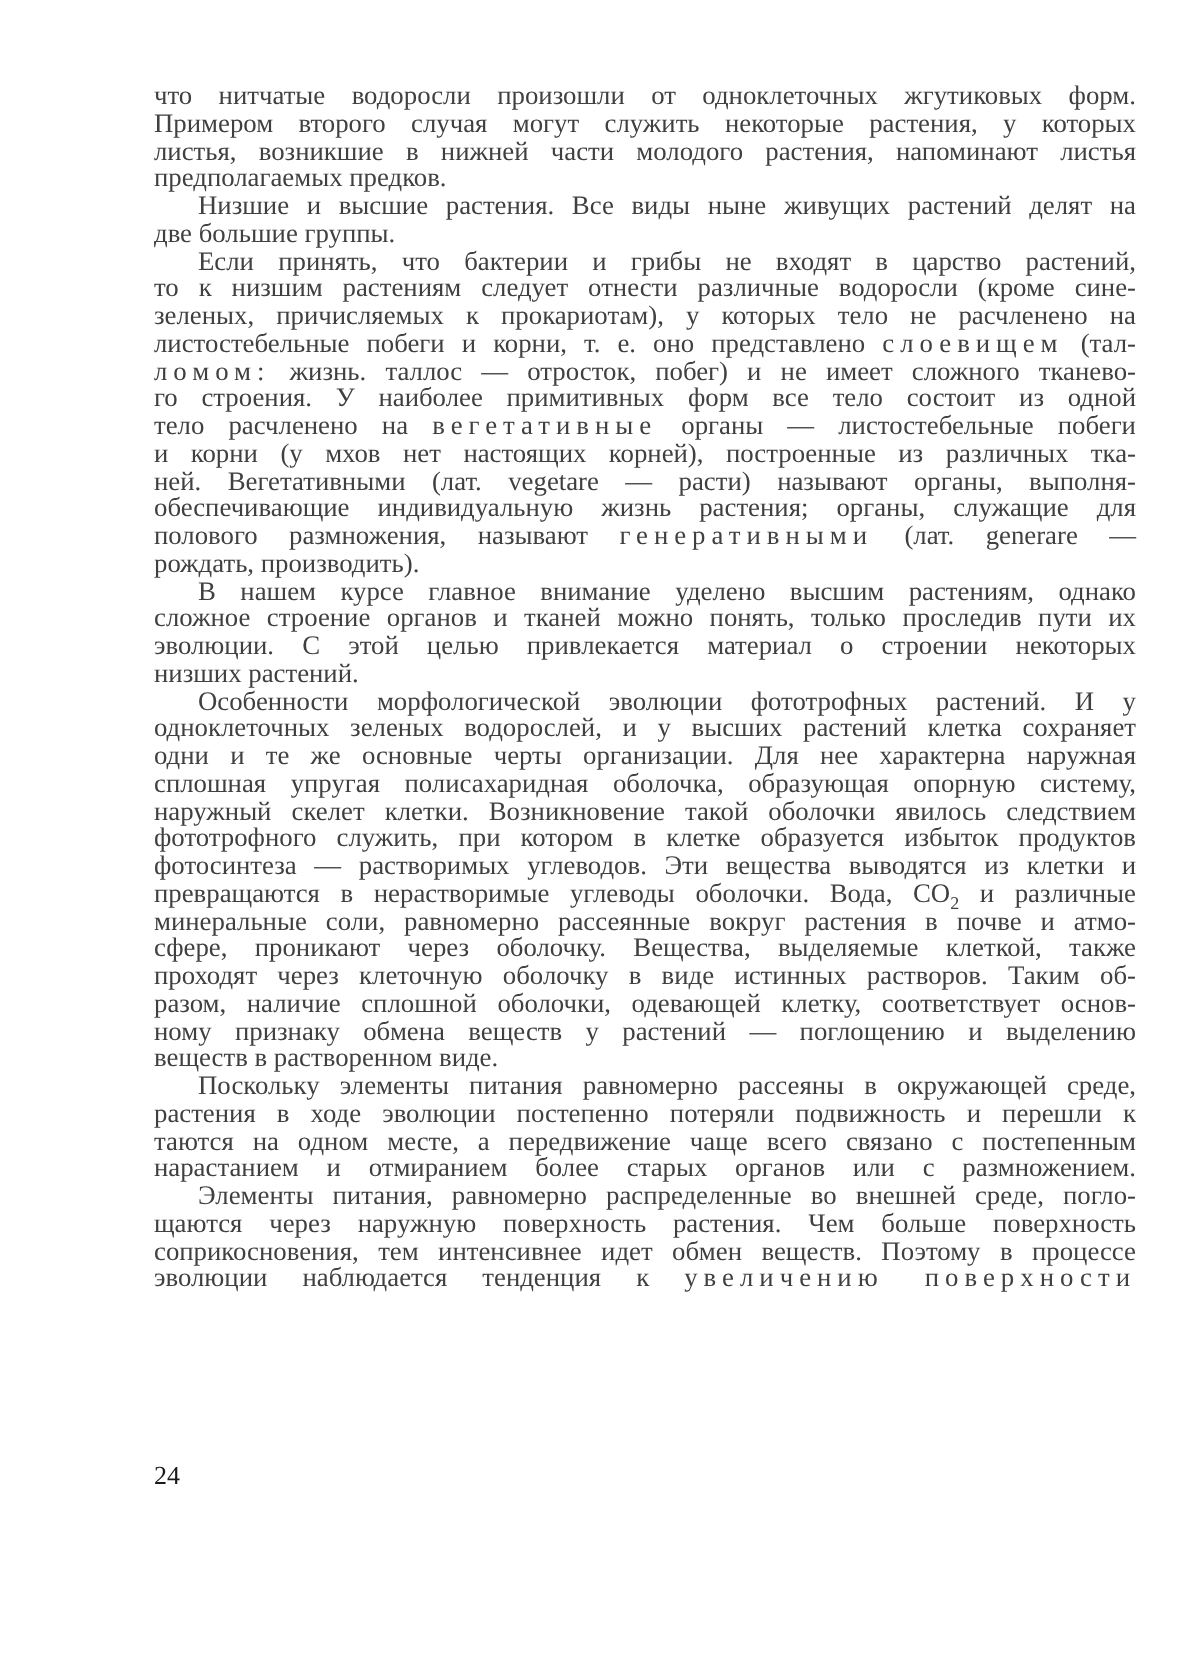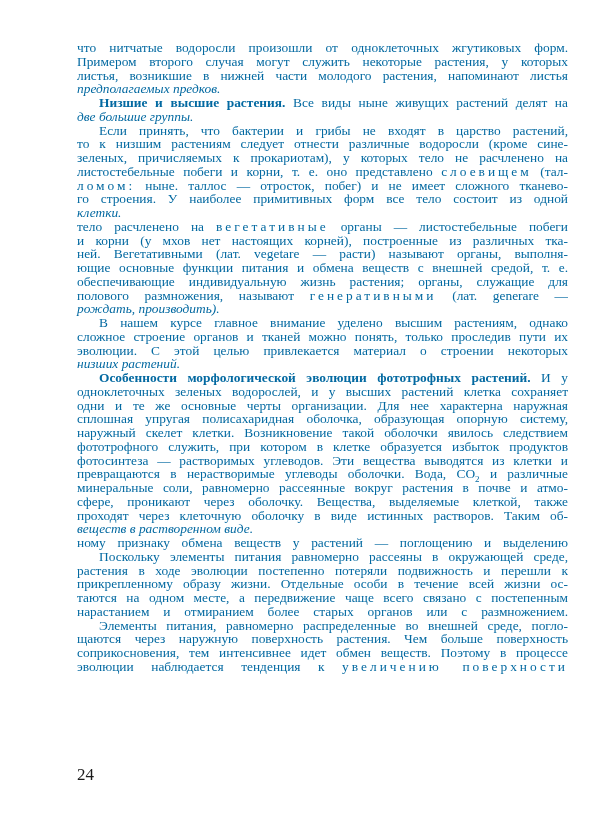--- a/index.html
+++ b/index.html
@@ -1,77 +1,75 @@
 <!DOCTYPE html>
 <html><head>
   <meta charset="utf-8">
   <style>
     html, body { margin: 0; padding: 0; background: #ffffff; }
     body { width: 600px; height: 838px; position: relative; overflow: hidden; }
     .page {
       position: absolute; left: 77px; top: 41px; width: 491px;
       font-family: "Liberation Serif", serif;
-      font-size: 13.4px; line-height: 13.75px; color: #0369a1;
+      font-size: 13.4px; line-height: 13.75px; color: #404040;
     }
     .line { display: block; white-space: nowrap; text-align: justify; text-align-last: justify; height: 13.75px; }
-    .line.last { text-align-last: left; font-style: italic; }
+    .line.last { text-align-last: left; }
     .indent { padding-left: 22px; }
-    .b { font-weight: bold; }
+    .b { font-weight: normal; }
     .i { }
     .sp { letter-spacing: 3px; margin-top: 37px; }
     .pagenum {
-      position: absolute; left: 77px; top: 765px;
-      font-family: "Liberation Serif", serif; font-size: 17px; color: #1a1a1a;
+      position: absolute; left: 77px; top: 730px;
+      font-family: "Liberation Serif", serif; font-size: 13px; color: #1a1a1a;
     }
     sub { font-size: 9px; line-height: 0; }
   </style>
 </head>
 <body>
 
 <div class="page" id="page">
     <span class="line"><span>что нитчатые водоросли произошли от одноклеточных жгутиковых форм.</span></span>
     <span class="line"><span>Примером второго случая могут служить некоторые растения, у которых</span></span>
     <span class="line"><span>листья, возникшие в нижней части молодого растения, напоминают листья</span></span>
     <span class="line last"><span>предполагаемых предков.</span></span>
     <span class="line indent"><span class="b">Низшие и высшие растения.</span><span> Все виды ныне живущих растений делят на</span></span>
     <span class="line last"><span>две большие группы.</span></span>
     <span class="line indent"><span>Если принять, что бактерии и грибы не входят в царство растений,</span></span>
     <span class="line"><span>то к низшим растениям следует отнести различные водоросли (кроме сине-</span></span>
     <span class="line"><span>зеленых, причисляемых к прокариотам), у которых тело не расчленено на</span></span>
     <span class="line"><span>листостебельные побеги и корни, т. е. оно представлено </span><span class="sp">слоевищем</span><span> (тал-</span></span>
-    <span class="line"><span class="sp">ломом:</span><span> ныне. </span><span class="i">таллос</span><span> — отросток, побег) и не имеет сложного тканево-</span></span>
+    <span class="line"><span class="sp">ломом:</span><span> жизнь. </span><span class="i">таллос</span><span> — отросток, побег) и не имеет сложного тканево-</span></span>
     <span class="line"><span>го строения. У наиболее примитивных форм все тело состоит из одной</span></span>
-    <span class="line last"><span>клетки.</span></span>
     <span class="line"><span>тело расчленено на </span><span class="sp">вегетативные</span><span> органы — листостебельные побеги</span></span>
     <span class="line"><span>и корни (у мхов нет настоящих корней), построенные из различных тка-</span></span>
     <span class="line"><span>ней. Вегетативными (лат. vegetare — расти) называют органы, выполня-</span></span>
-    <span class="line"><span>ющие основные функции питания и обмена веществ с внешней средой, т. е.</span></span>
     <span class="line"><span>обеспечивающие индивидуальную жизнь растения; органы, служащие для</span></span>
     <span class="line"><span>полового размножения, называют </span><span class="sp">генеративными</span><span> (лат. generare —</span></span>
     <span class="line last"><span>рождать, производить).</span></span>
     <span class="line indent"><span>В нашем курсе главное внимание уделено высшим растениям, однако</span></span>
     <span class="line"><span>сложное строение органов и тканей можно понять, только проследив пути их</span></span>
     <span class="line"><span>эволюции. С этой целью привлекается материал о строении некоторых</span></span>
     <span class="line last"><span>низших растений.</span></span>
     <span class="line indent"><span class="b">Особенности морфологической эволюции фототрофных растений.</span><span> И у</span></span>
     <span class="line"><span>одноклеточных зеленых водорослей, и у высших растений клетка сохраняет</span></span>
     <span class="line"><span>одни и те же основные черты организации. Для нее характерна наружная</span></span>
     <span class="line"><span>сплошная упругая полисахаридная оболочка, образующая опорную систему,</span></span>
     <span class="line"><span>наружный скелет клетки. Возникновение такой оболочки явилось следствием</span></span>
     <span class="line"><span>фототрофного служить, при котором в клетке образуется избыток продуктов</span></span>
     <span class="line"><span>фотосинтеза — растворимых углеводов. Эти вещества выводятся из клетки и</span></span>
     <span class="line"><span>превращаются в нерастворимые углеводы оболочки. Вода, CO</span><sub>2</sub><span> и различные</span></span>
     <span class="line"><span>минеральные соли, равномерно рассеянные вокруг растения в почве и атмо-</span></span>
     <span class="line"><span>сфере, проникают через оболочку. Вещества, выделяемые клеткой, также</span></span>
     <span class="line"><span>проходят через клеточную оболочку в виде истинных растворов. Таким об-</span></span>
+    <span class="line"><span>разом, наличие сплошной оболочки, одевающей клетку, соответствует основ-</span></span>
+    <span class="line"><span>ному признаку обмена веществ у растений — поглощению и выделению</span></span>
     <span class="line last"><span>веществ в растворенном виде.</span></span>
-    <span class="line"><span>ному признаку обмена веществ у растений — поглощению и выделению</span></span>
     <span class="line indent"><span>Поскольку элементы питания равномерно рассеяны в окружающей среде,</span></span>
     <span class="line"><span>растения в ходе эволюции постепенно потеряли подвижность и перешли к</span></span>
-    <span class="line"><span>прикрепленному образу жизни. Отдельные особи в течение всей жизни ос-</span></span>
     <span class="line"><span>таются на одном месте, а передвижение чаще всего связано с постепенным</span></span>
     <span class="line"><span>нарастанием и отмиранием более старых органов или с размножением.</span></span>
     <span class="line indent"><span>Элементы питания, равномерно распределенные во внешней среде, погло-</span></span>
     <span class="line"><span>щаются через наружную поверхность растения. Чем больше поверхность</span></span>
     <span class="line"><span>соприкосновения, тем интенсивнее идет обмен веществ. Поэтому в процессе</span></span>
     <span class="line"><span>эволюции наблюдается тенденция к </span><span class="sp">увеличению поверхности</span></span>
   </div>
 <div class="pagenum">24</div>
 
 </body></html>

